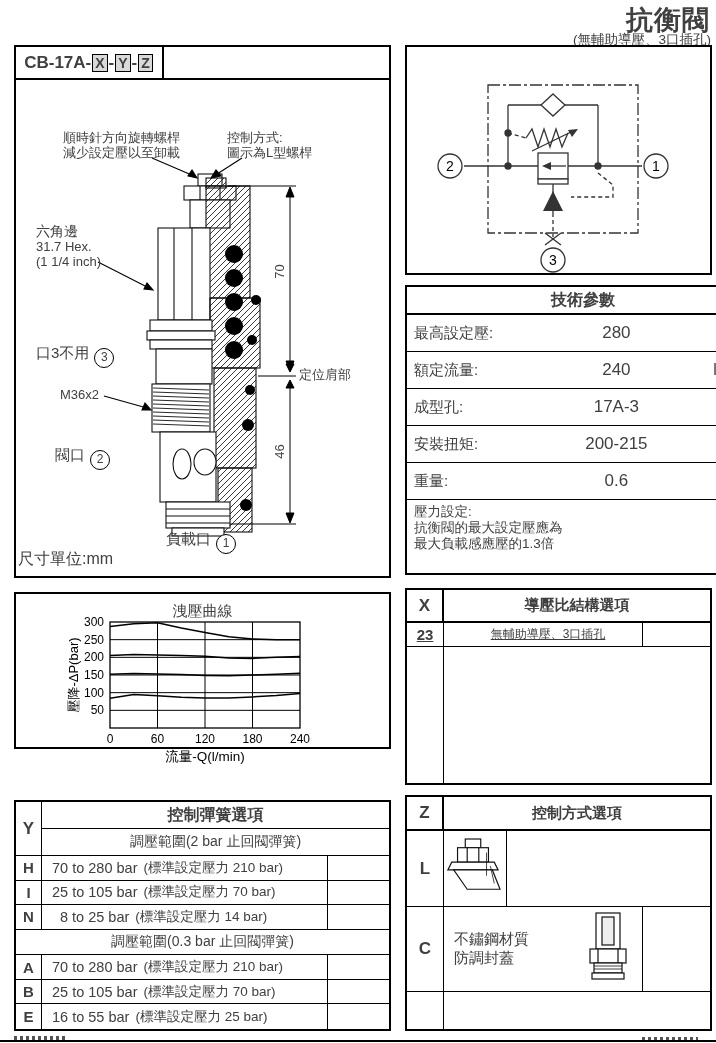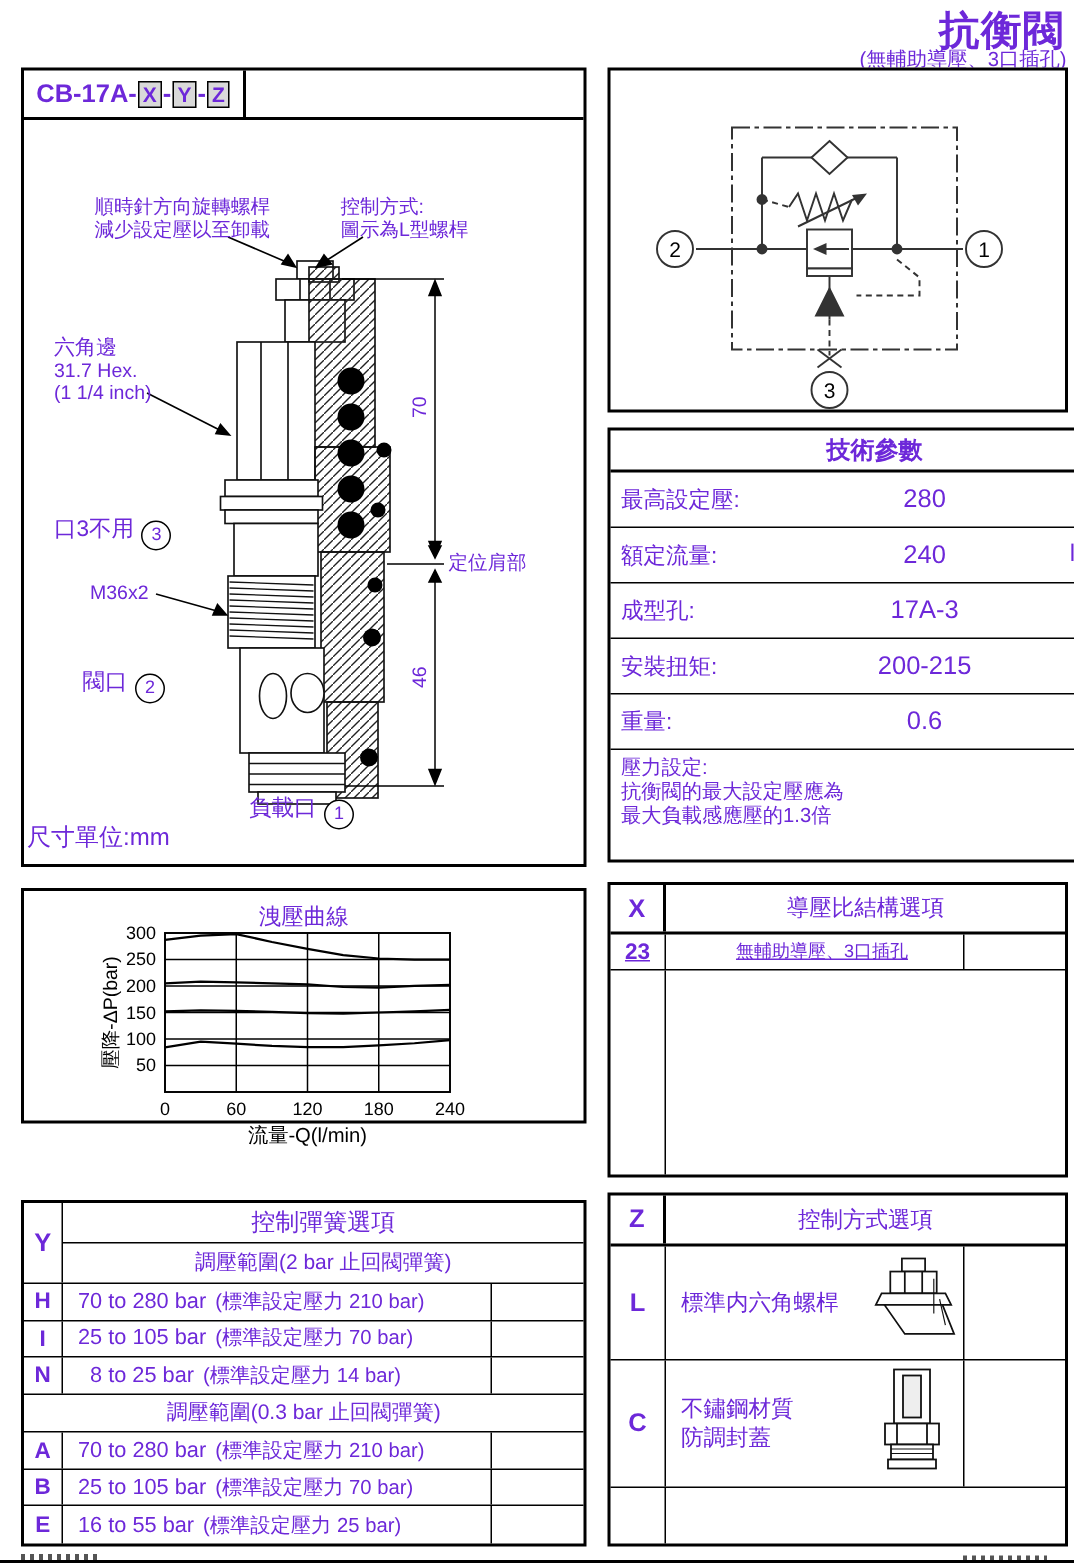--- a/index.html
+++ b/index.html
@@ -1,17 +1,17 @@
 <!DOCTYPE html>
 <html><head>
 <meta charset="utf-8">
 <style>
   html,body{margin:0;padding:0;background:#fff;}
   .page{position:relative;width:716px;height:1043px;background:#fff;overflow:hidden;
-        font-family:"Liberation Sans",sans-serif;color:#6d28d9;}
+        font-family:"Liberation Sans",sans-serif;color:#404040;}
   .abs{position:absolute;}
   .box{position:absolute;border:2px solid #000;box-sizing:border-box;background:#fff;}
 
   
   .doc-title{position:absolute;top:2px;right:6px;font-size:27px;font-weight:bold;letter-spacing:1px;}
   .doc-subtitle{position:absolute;top:31px;right:5px;font-size:13.5px;font-weight:normal;}
 
   
   .order-row{display:flex;height:31px;border-bottom:2px solid #000;}
   .order-cell-label{width:150px;border-right:2px solid #000;display:flex;align-items:center;justify-content:center;font-size:15px;}
@@ -35,21 +35,21 @@
   .spec-unit{flex:1;text-align:right;padding-right:12px;font-size:16px;}
   .spec-note{padding:4px 7px;font-size:13.5px;line-height:16px;}
 
   
   .chart-title{position:absolute;left:0;top:8px;width:100%;text-align:center;font-size:15px;}
   svg text{font-family:"Liberation Sans",sans-serif;}
 
   
   .opt-header{display:flex;border-bottom:2px solid #000;box-sizing:border-box;}
   .opt-key{border-right:2px solid #000;display:flex;align-items:center;justify-content:center;font-weight:bold;box-sizing:border-box;}
-  .opt-title{flex:1;display:flex;align-items:center;justify-content:center;font-weight:normal;font-size:15px;}
+  .opt-title{flex:1;display:flex;align-items:center;justify-content:center;font-weight:bold;font-size:15px;}
   .opt-row{display:flex;border-bottom:1.5px solid #000;box-sizing:border-box;align-items:stretch;}
   .opt-code{border-right:1.5px solid #000;display:flex;align-items:center;justify-content:center;font-weight:bold;font-size:15px;box-sizing:border-box;}
   .opt-desc{flex:1;display:flex;align-items:center;font-size:14.5px;padding-left:10px;}
   .opt-mini{border-left:1.5px solid #000;box-sizing:border-box;}
   .opt-fill{display:flex;flex:1;}
   .std-note{font-size:13.5px;margin-left:6px;white-space:nowrap;}
 
   .y-subheader{display:flex;align-items:center;justify-content:center;font-size:14px;border-bottom:1.5px solid #000;box-sizing:border-box;}
 
   .footer-line{position:absolute;left:0;top:1040px;width:716px;height:2px;background:#000;}
@@ -380,21 +380,20 @@
     </div>
   </div>
 
   <div class="box" style="left:405px;top:795px;width:307px;height:236px;display:flex;flex-direction:column;">
     <div class="opt-header" style="height:34px;">
       <div class="opt-key" style="width:37px;font-size:17px;">Z</div>
       <div class="opt-title">控制方式選項</div>
     </div>
     <div class="opt-row" style="height:76px;">
       <div class="opt-code" style="width:37px;font-size:17px;">L</div>
-      <div class="opt-desc" style="font-size:15px;">標準内六角螺桿</div>
       <svg width="58" height="62" viewBox="0 0 60 64" style="margin:6px 4px 0 0;">
         <g stroke="#111" stroke-width="1.2" fill="#fff">
           <rect x="22" y="2" width="16" height="9"></rect>
           <rect x="14" y="11" width="32" height="15"></rect>
           <line x1="24" y1="11" x2="24" y2="26"></line>
             <line x1="36" y1="11" x2="36" y2="26"></line>
           <polygon points="8,26 52,26 56,34 4,34"></polygon>
           <polygon points="10,34 50,34 58,54 24,54"></polygon>
           <line x1="44" y1="16" x2="44" y2="40" stroke-width="0.8"></line>
           <line x1="48" y1="30" x2="52" y2="48" stroke-width="0.8"></line>

